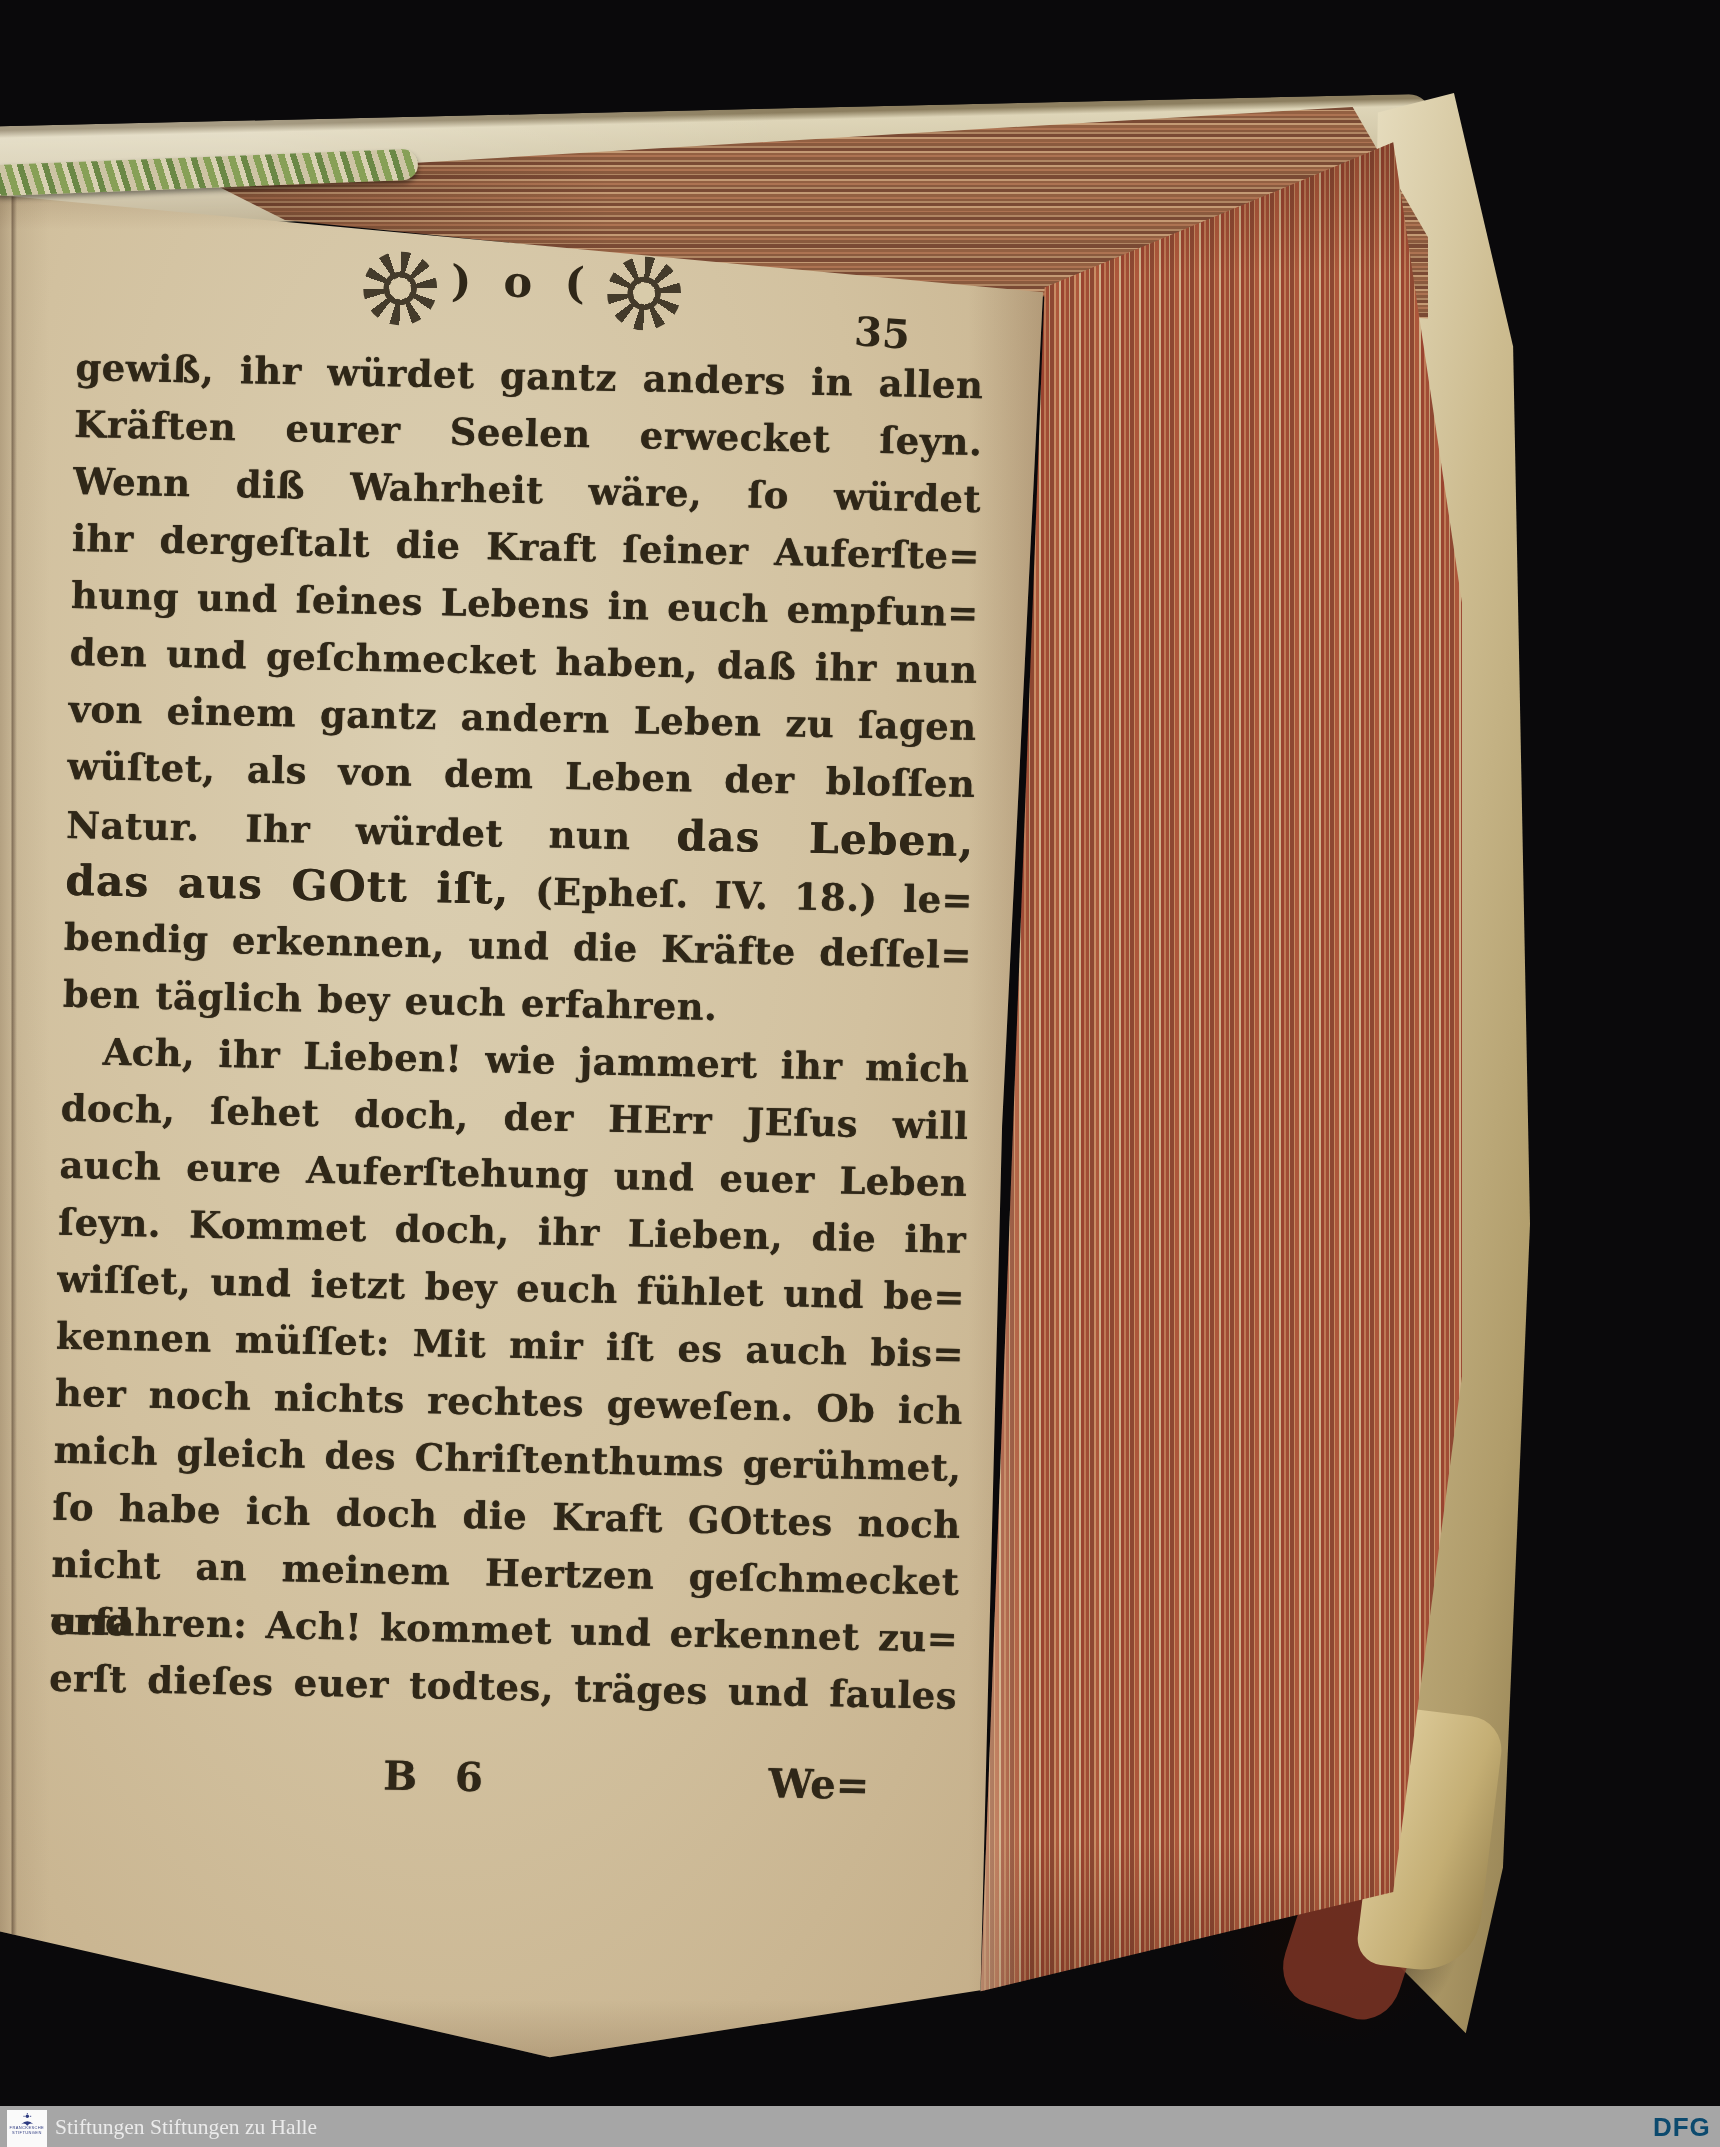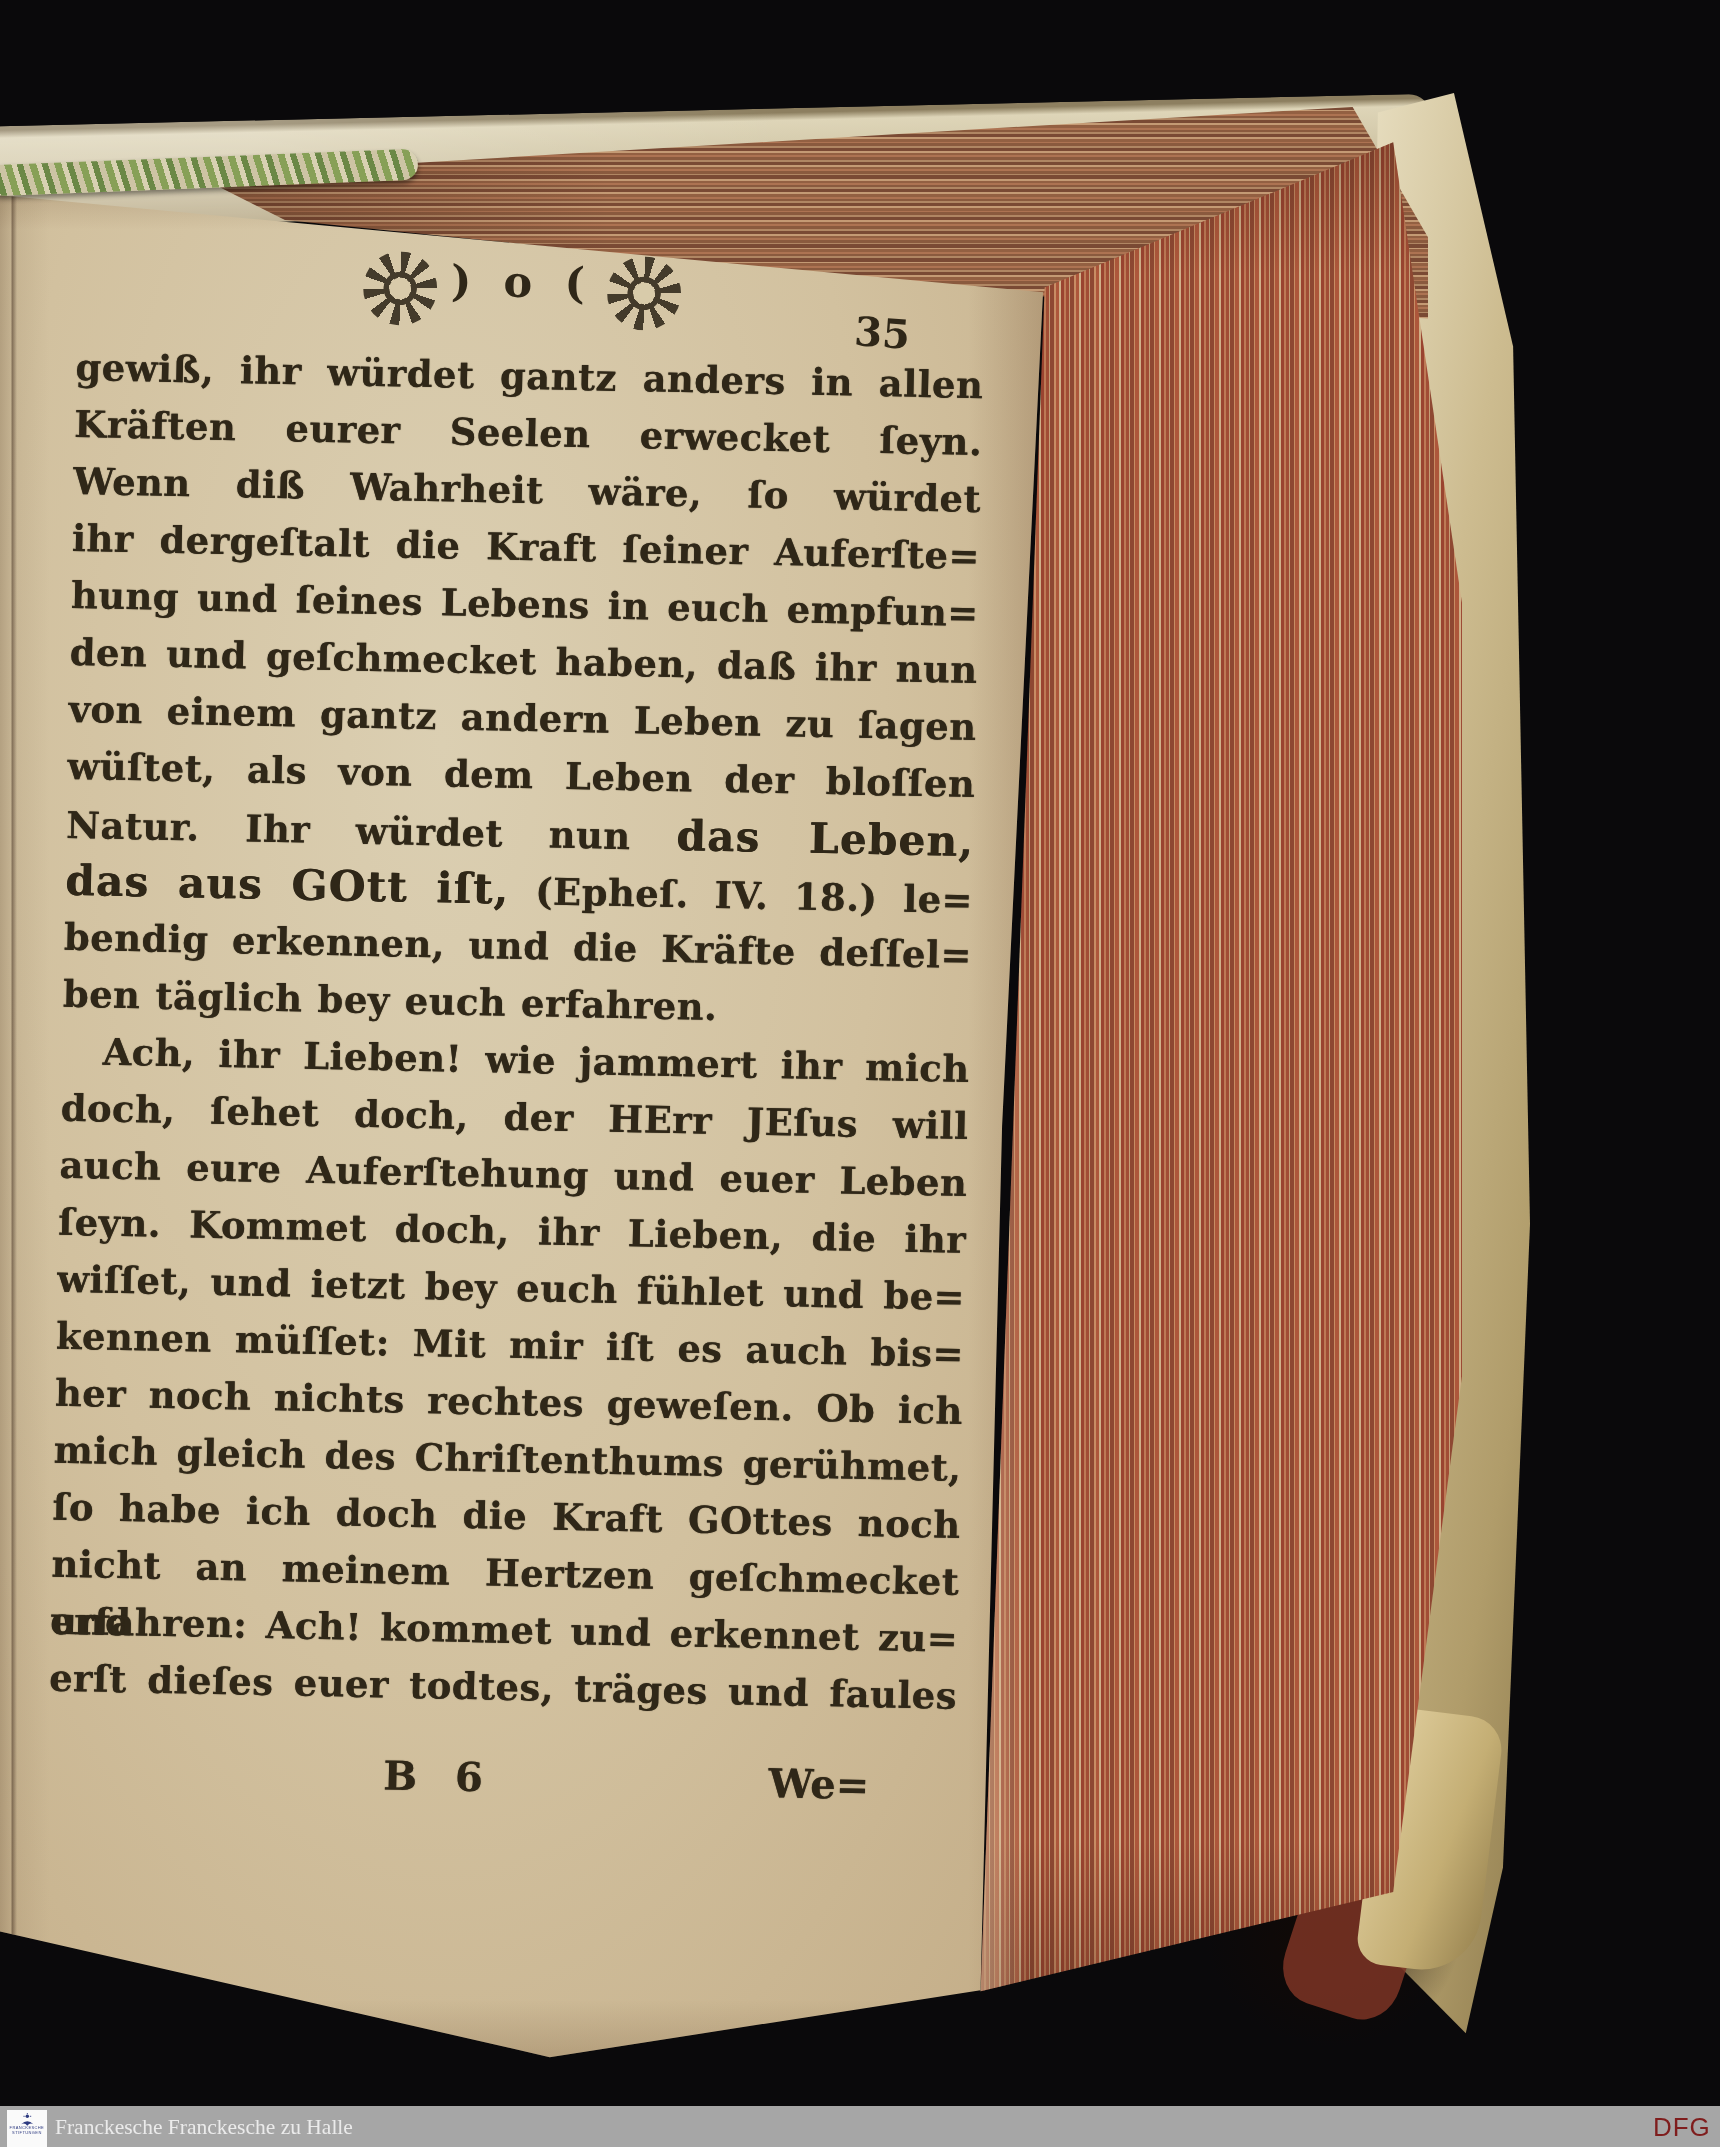--- a/index.html
+++ b/index.html
@@ -81,22 +81,22 @@
   .credit-bar{position:absolute;left:0;top:2106px;width:1721px;height:41px;
     background:#a6a6a6;z-index:20;}
   .logo-box{position:absolute;left:6.9px;top:4.3px;width:40px;height:37px;background:#fafafa;
     display:flex;flex-direction:column;align-items:center;padding-top:2.6px;box-sizing:border-box;}
   .logo-glyph{width:14.6px;height:13px;flex:none;}
   .logo-text{font-family:"Liberation Sans",sans-serif;font-size:4px;line-height:4.8px;
     color:#2d3a80;letter-spacing:0.4px;text-align:center;white-space:nowrap;}
   .inst{position:absolute;left:55px;top:50%;transform:translateY(-50%);
     font-family:"Liberation Serif",serif;font-size:21.5px;color:#ebebeb;}
   .dfg{position:absolute;right:10.3px;top:50%;transform:translateY(-50%);
-    font-family:"Liberation Sans",sans-serif;font-weight:400;font-size:26px;
-    color:#7f1d1d;letter-spacing:0.9px;}
+    font-family:"Liberation Sans",sans-serif;font-weight:700;font-size:26px;
+    color:#0c4a6e;letter-spacing:0.9px;}
 </style>
 </head>
 <body>
 
 <div id="stage">
 
   <div class="cover-top"></div>
   <div class="cover-right"></div>
   <div class="flap-shadow"></div>
   <div class="flap-red"></div>
@@ -159,18 +159,18 @@
           <circle cx="10" cy="4.5" r="2.4"></circle>
           <rect x="9.4" y="0" width="1.2" height="1.6"></rect>
           <rect x="4.6" y="3.9" width="1.8" height="1.2"></rect>
           <rect x="13.6" y="3.9" width="1.8" height="1.2"></rect>
           <path d="M1.5 15.5 Q10 7.5 18.5 15.5 Q13.5 13 10 17.5 Q6.5 13 1.5 15.5 Z"></path>
         </g>
       </svg>
       <div class="logo-text">FRANCKESCHE</div>
       <div class="logo-text">STIFTUNGEN</div>
     </div>
-    <span class="inst">Franckesche Franckesche zu Halle</span>
+    <span class="inst">Stiftungen Stiftungen zu Halle</span>
     <span class="dfg">DFG</span>
   </div>
 
 </div>
 
 
 </body></html>

